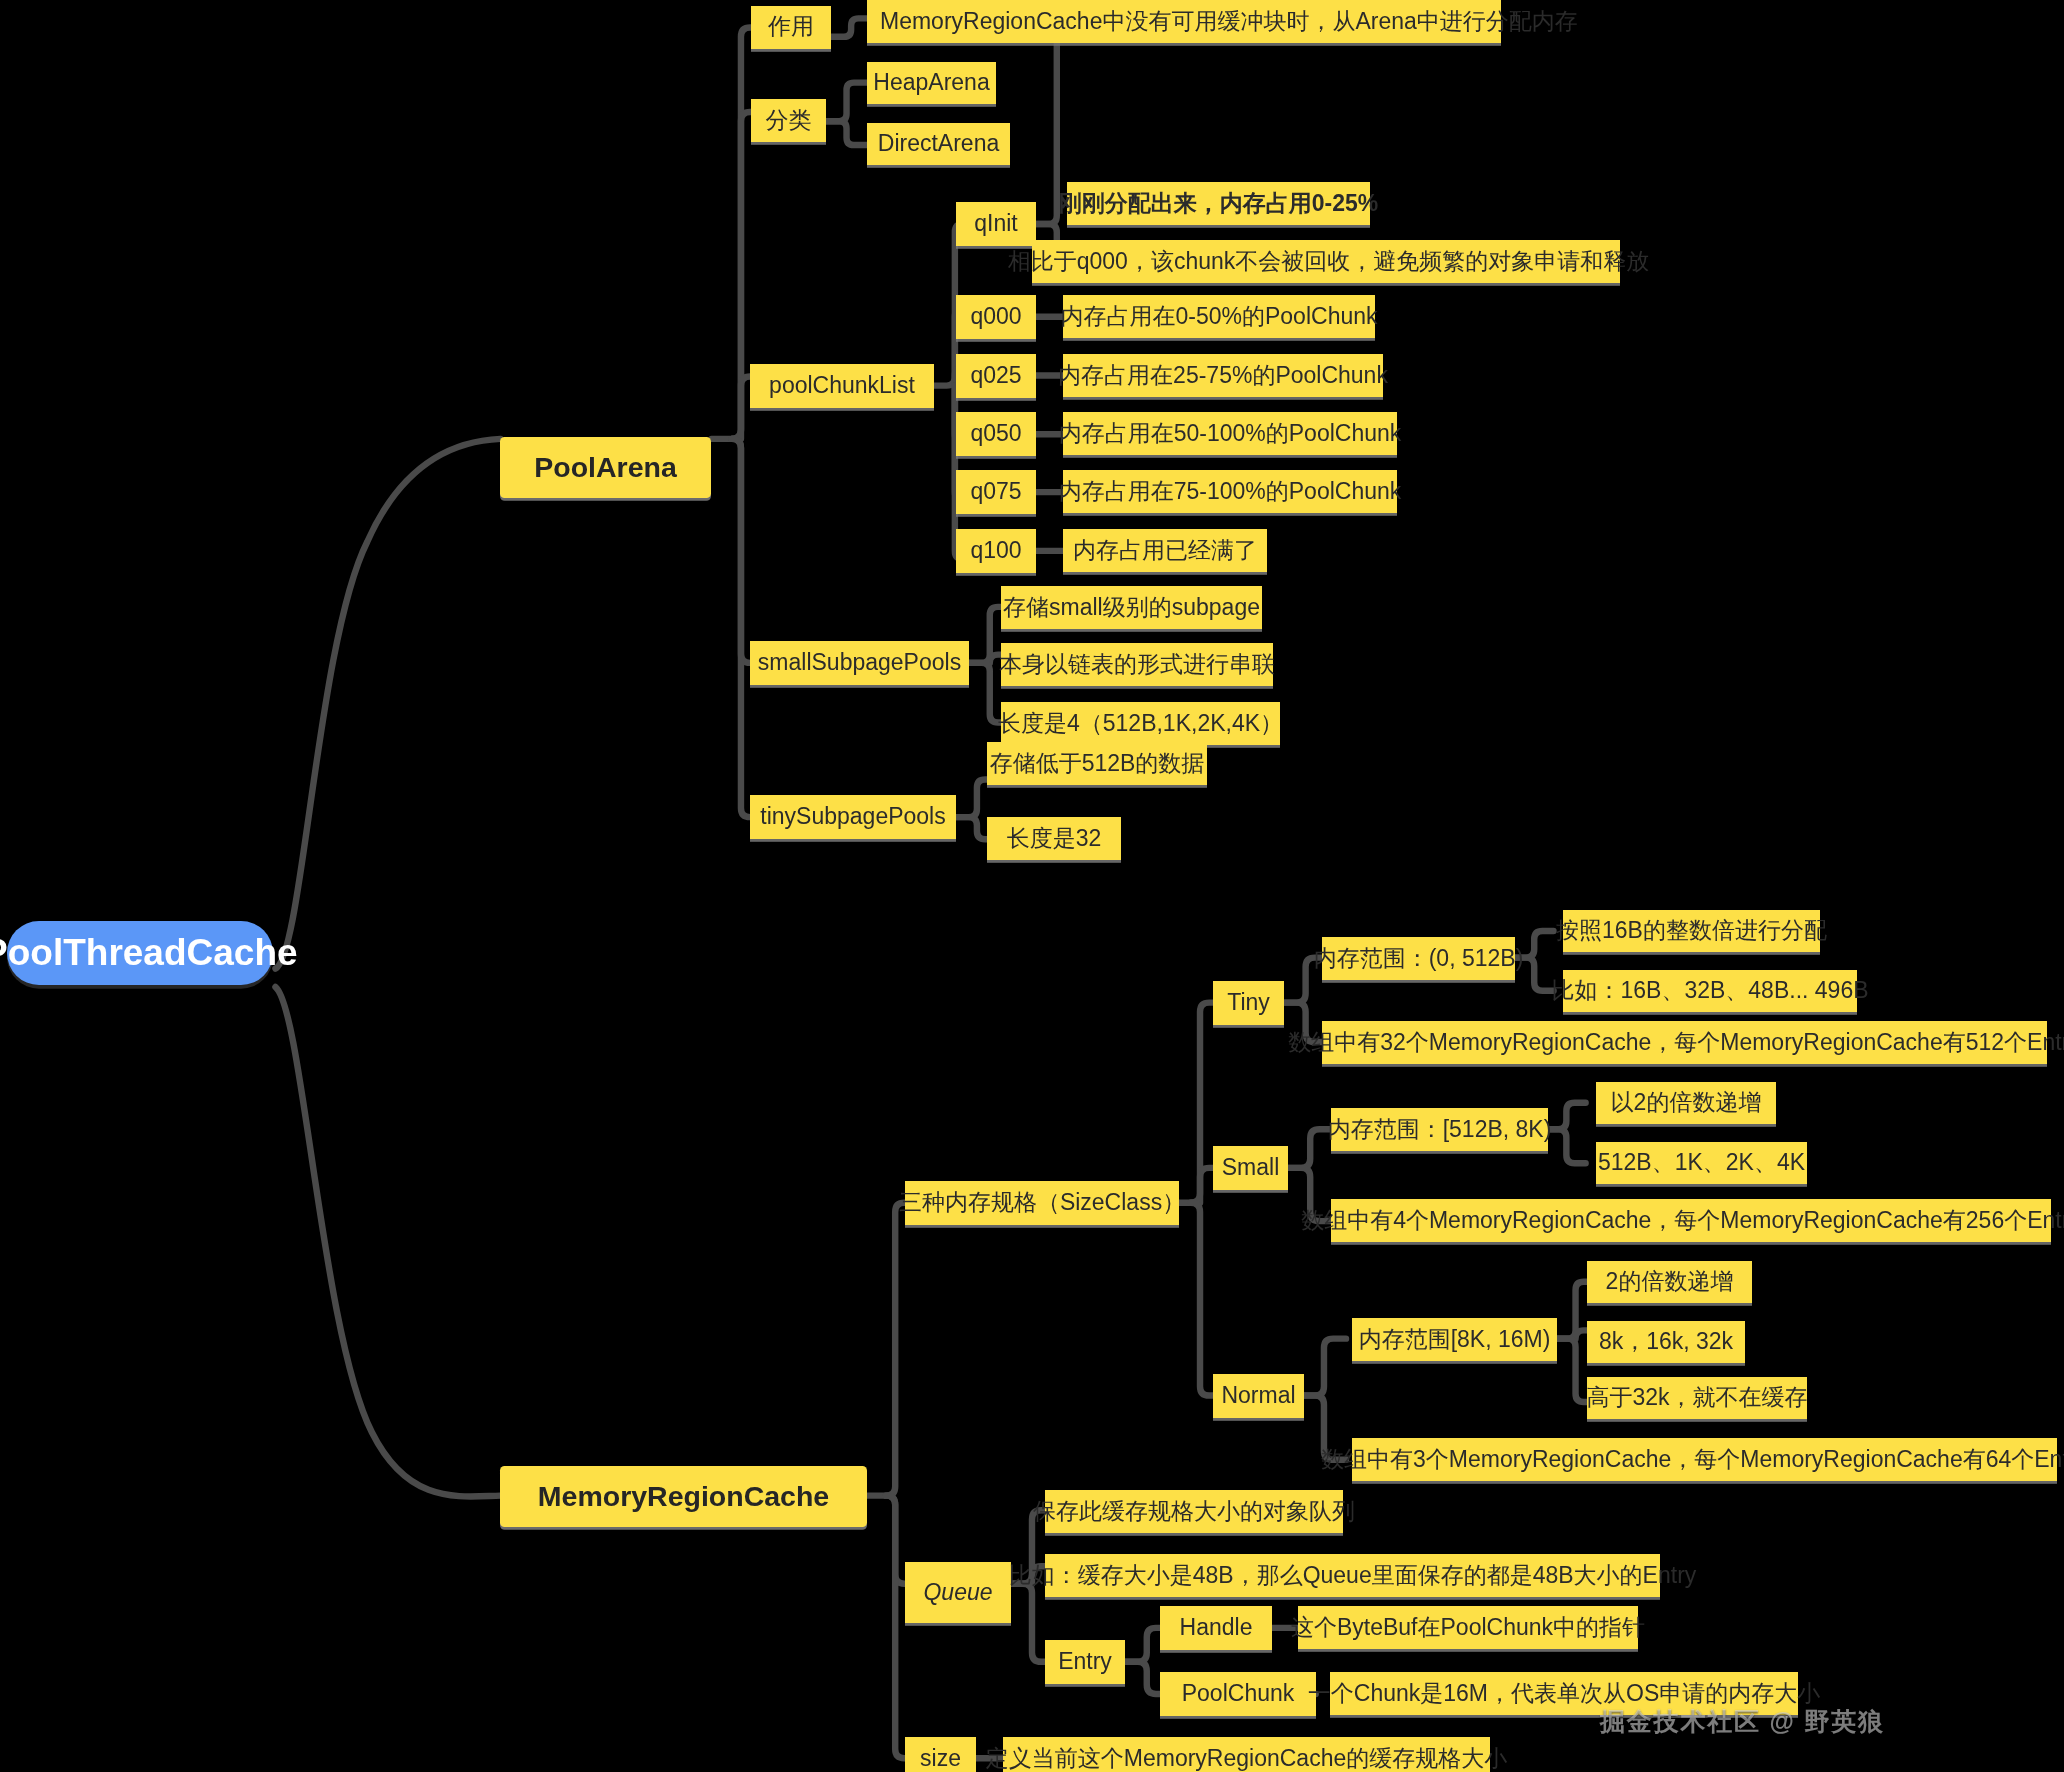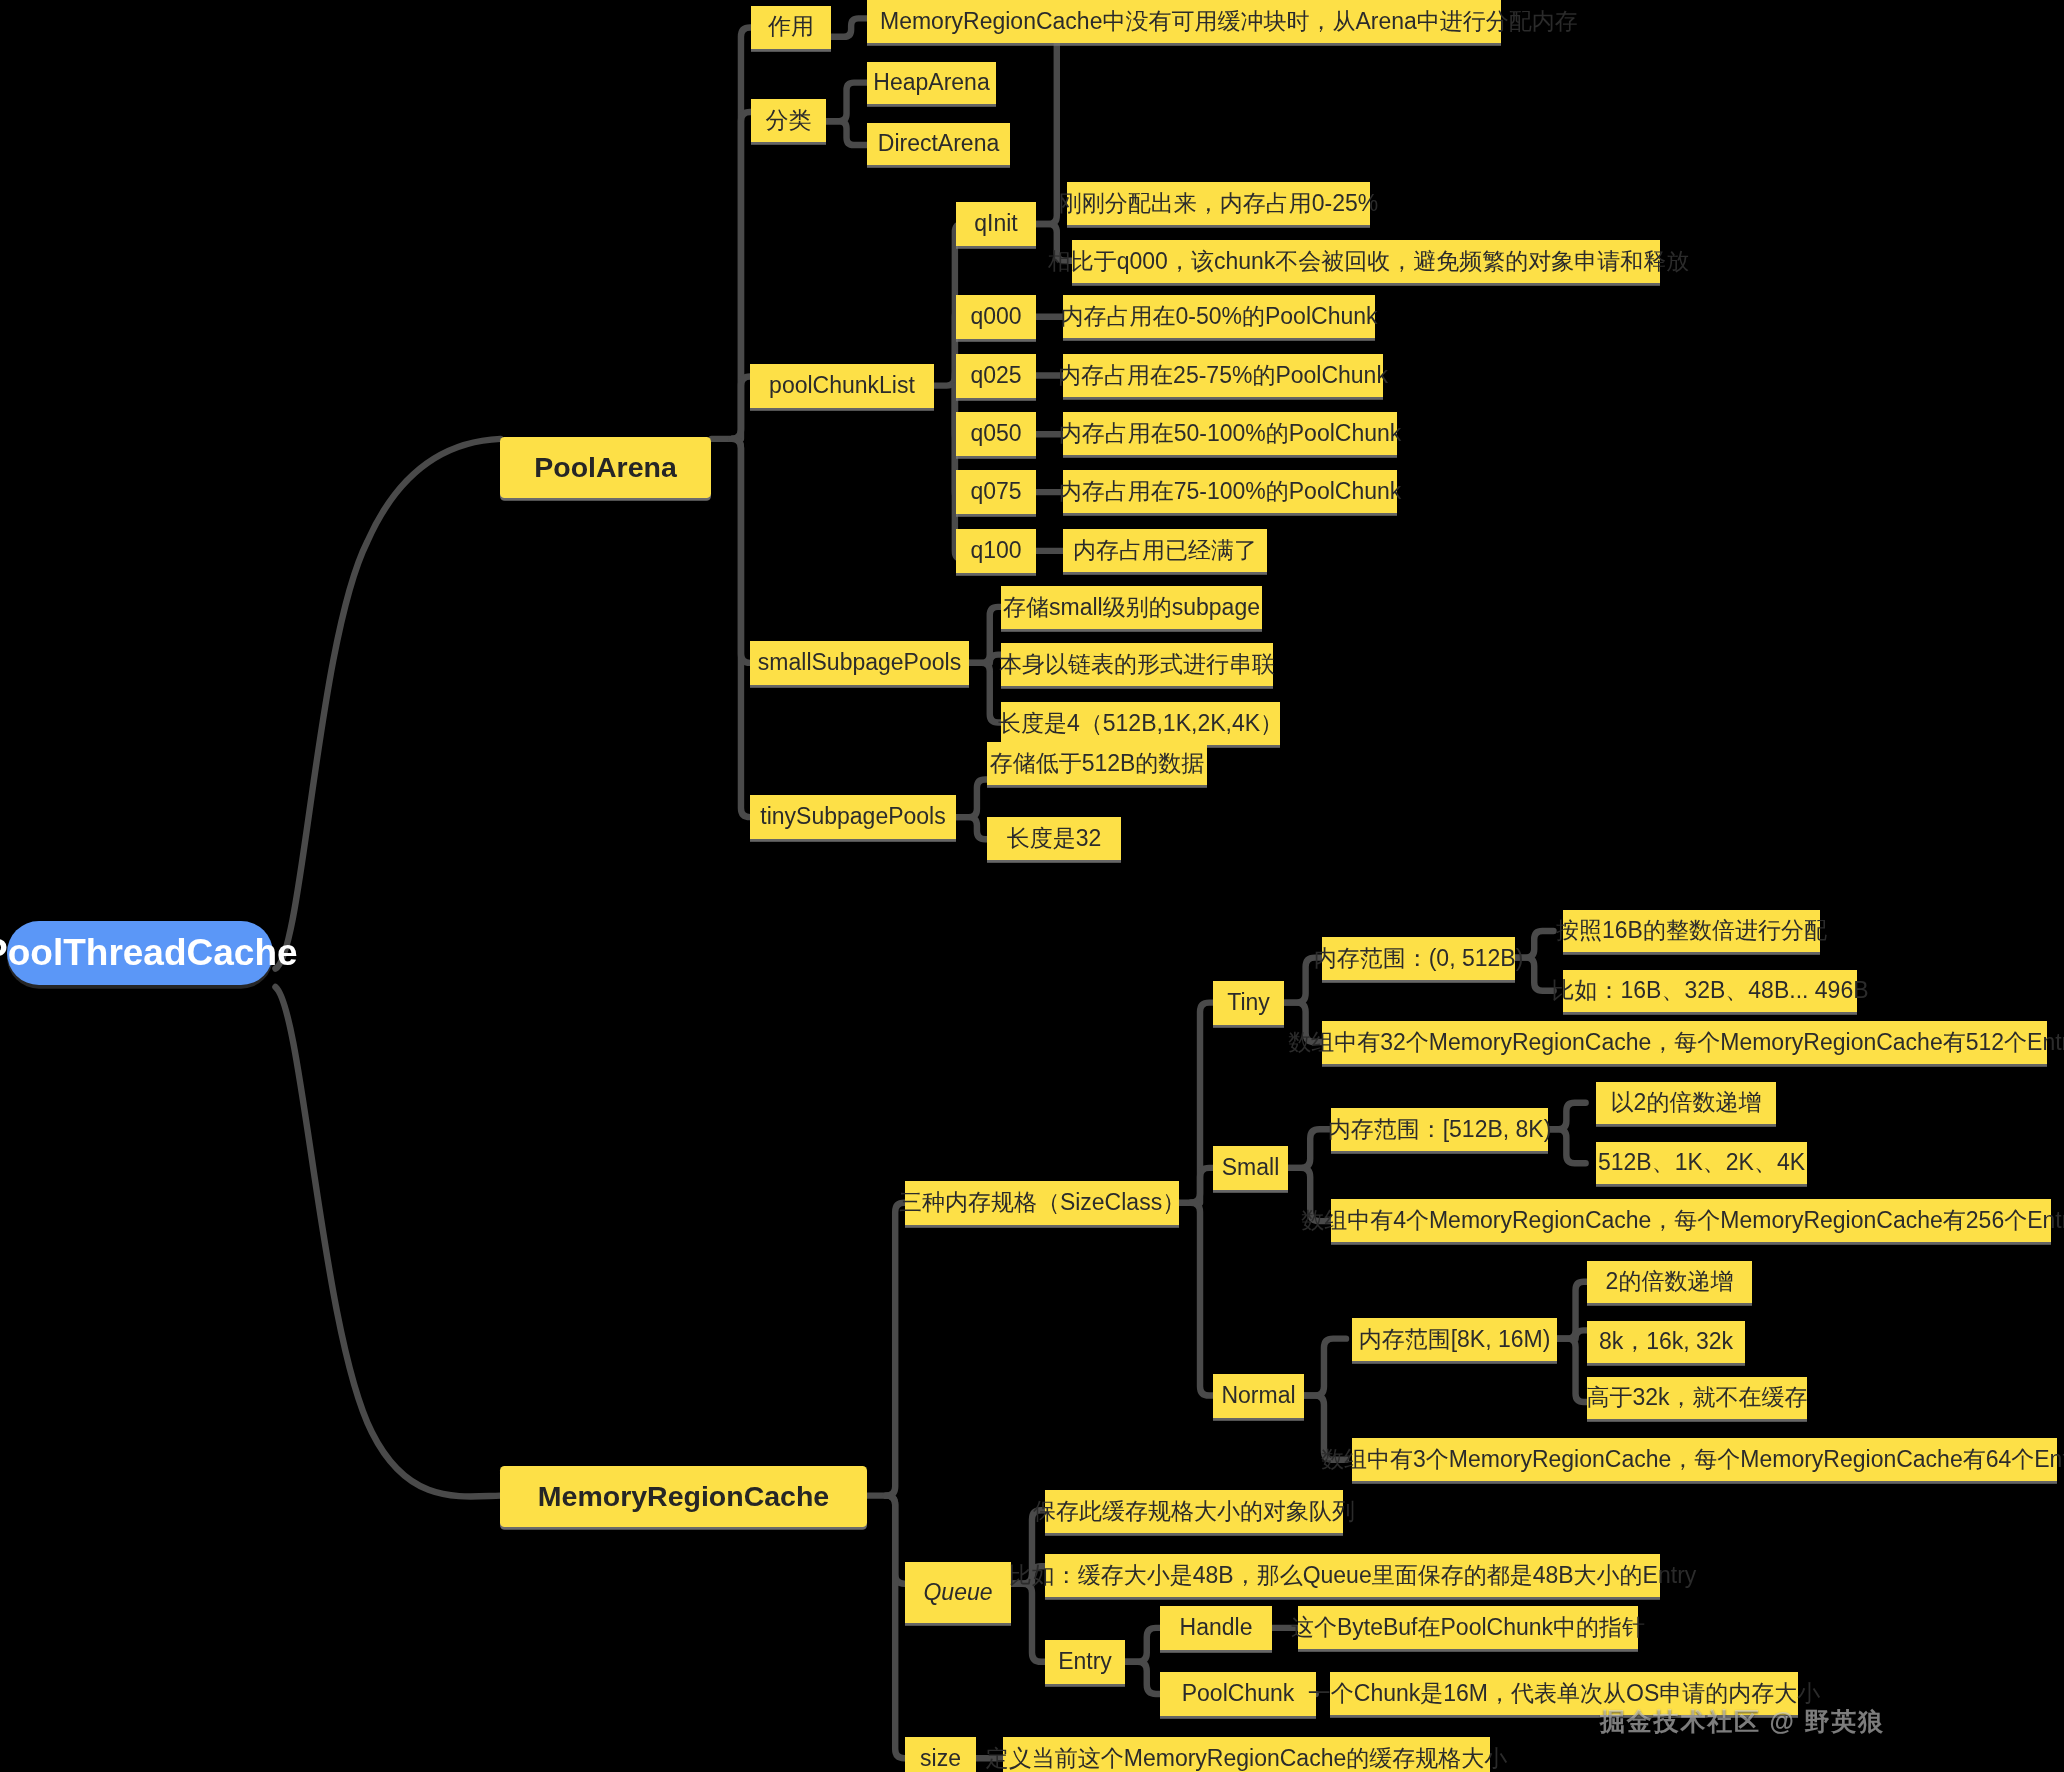--- a/index.html
+++ b/index.html
@@ -163,24 +163,24 @@
     <span>DirectArena</span>
   </div>
 
   <div class="node" style="left:750px;top:364px;width:184px;height:44px;">
     <span>poolChunkList</span>
   </div>
 
   <div class="node" style="left:956px;top:202px;width:80px;height:44px;">
     <span>qInit</span>
   </div>
-  <div class="node" style="left:1067px;top:182px;width:303px;height:43px;">
+  <div class="node" style="left:1067px;top:182px;width:303px;height:43px;font-weight:bold;">
     <span>刚刚分配出来，内存占用0-25%</span>
   </div>
-  <div class="node" style="left:1072px;top:240px;width:588px;height:43px;padding-left:18px;">
+  <div class="node" style="left:1032px;top:240px;width:588px;height:43px;padding-left:18px;">
     <span>相比于q000，该chunk不会被回收，避免频繁的对象申请和释放</span>
   </div>
 
   <div class="node" style="left:956px;top:295px;width:80px;height:44px;">
     <span>q000</span>
   </div>
   <div class="node" style="left:1063px;top:295px;width:312px;height:43px;">
     <span>内存占用在0-50%的PoolChunk</span>
   </div>
 

